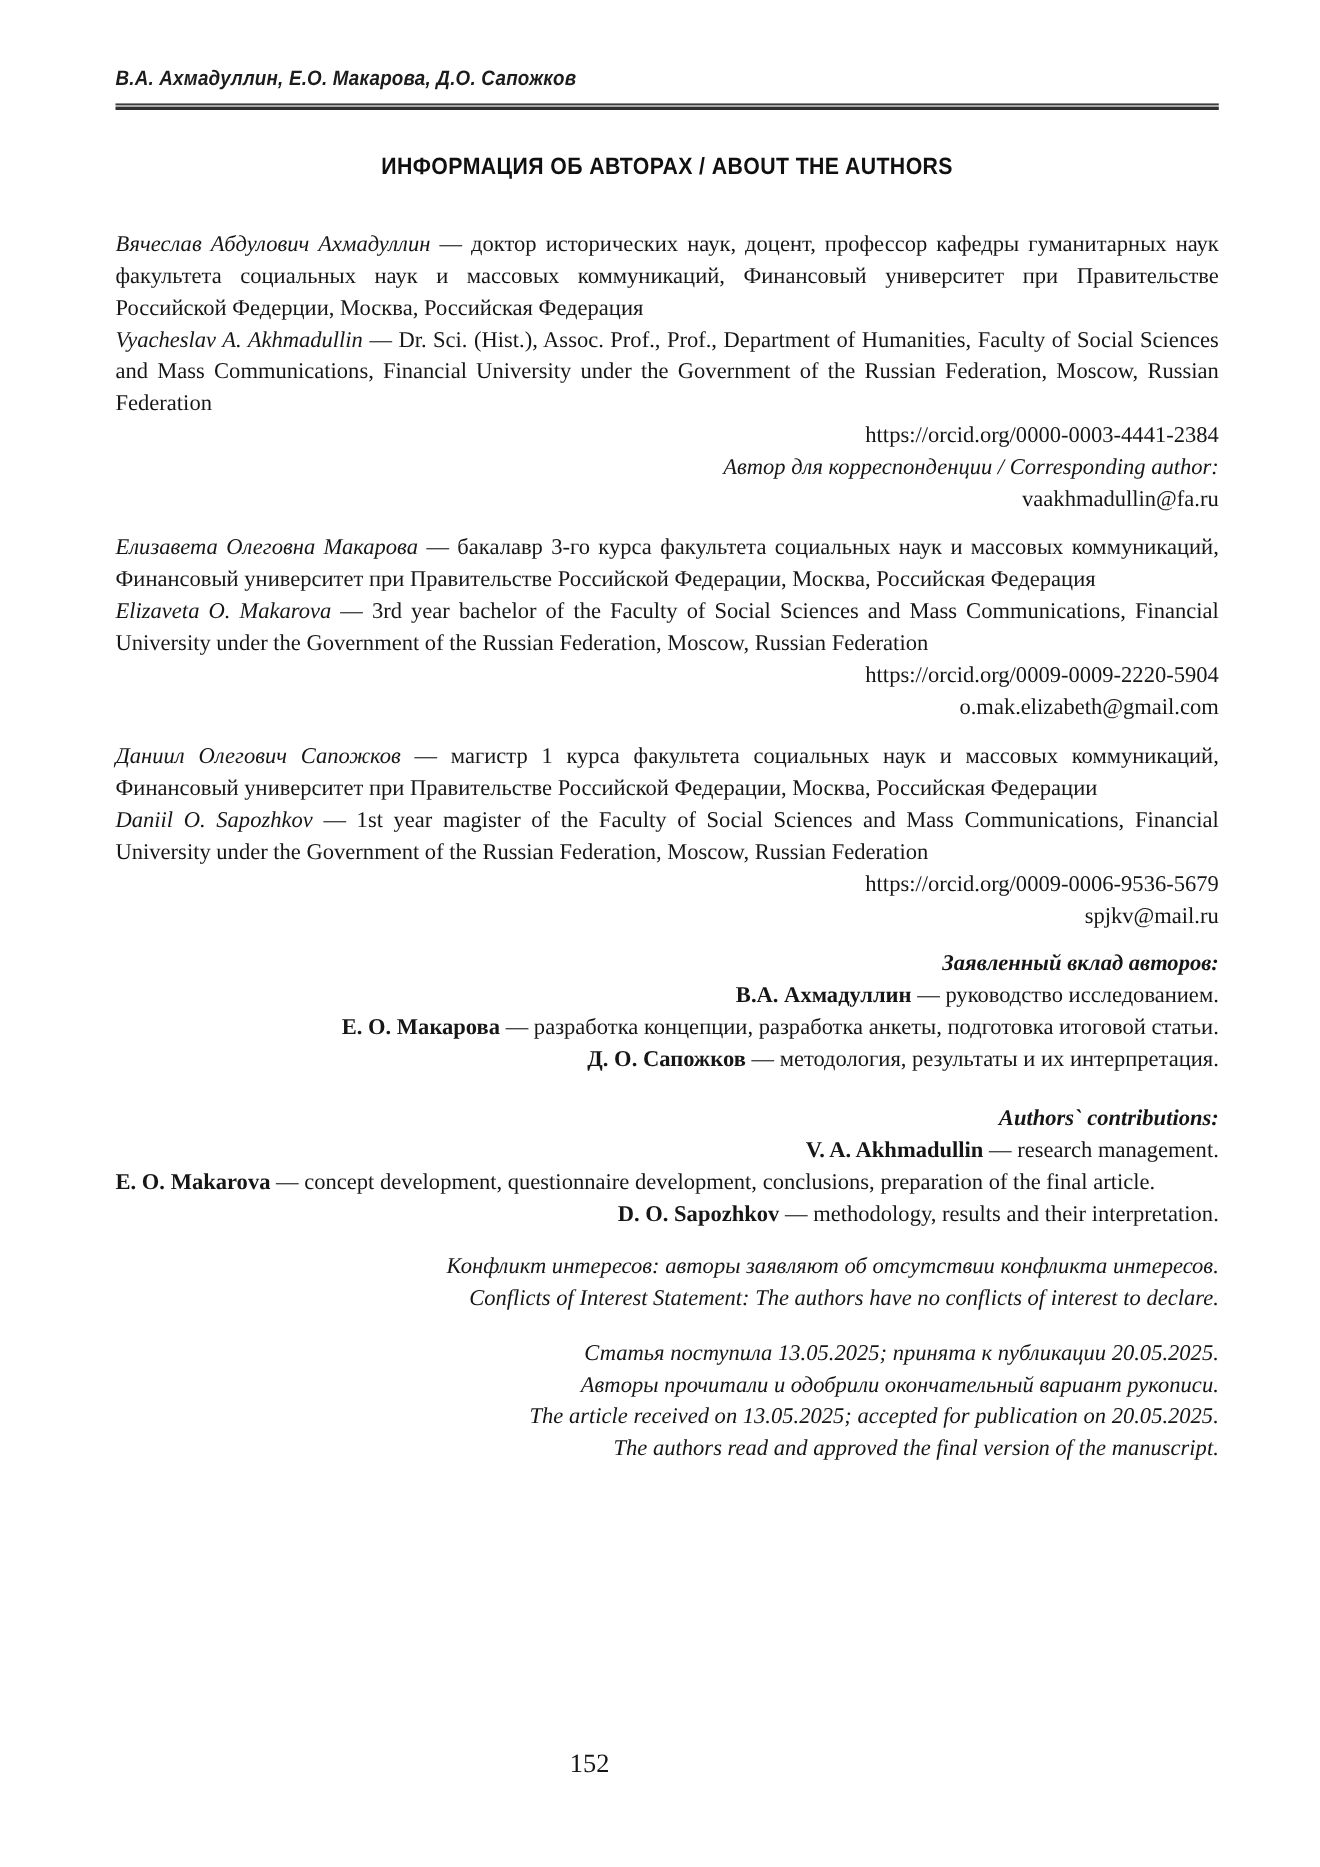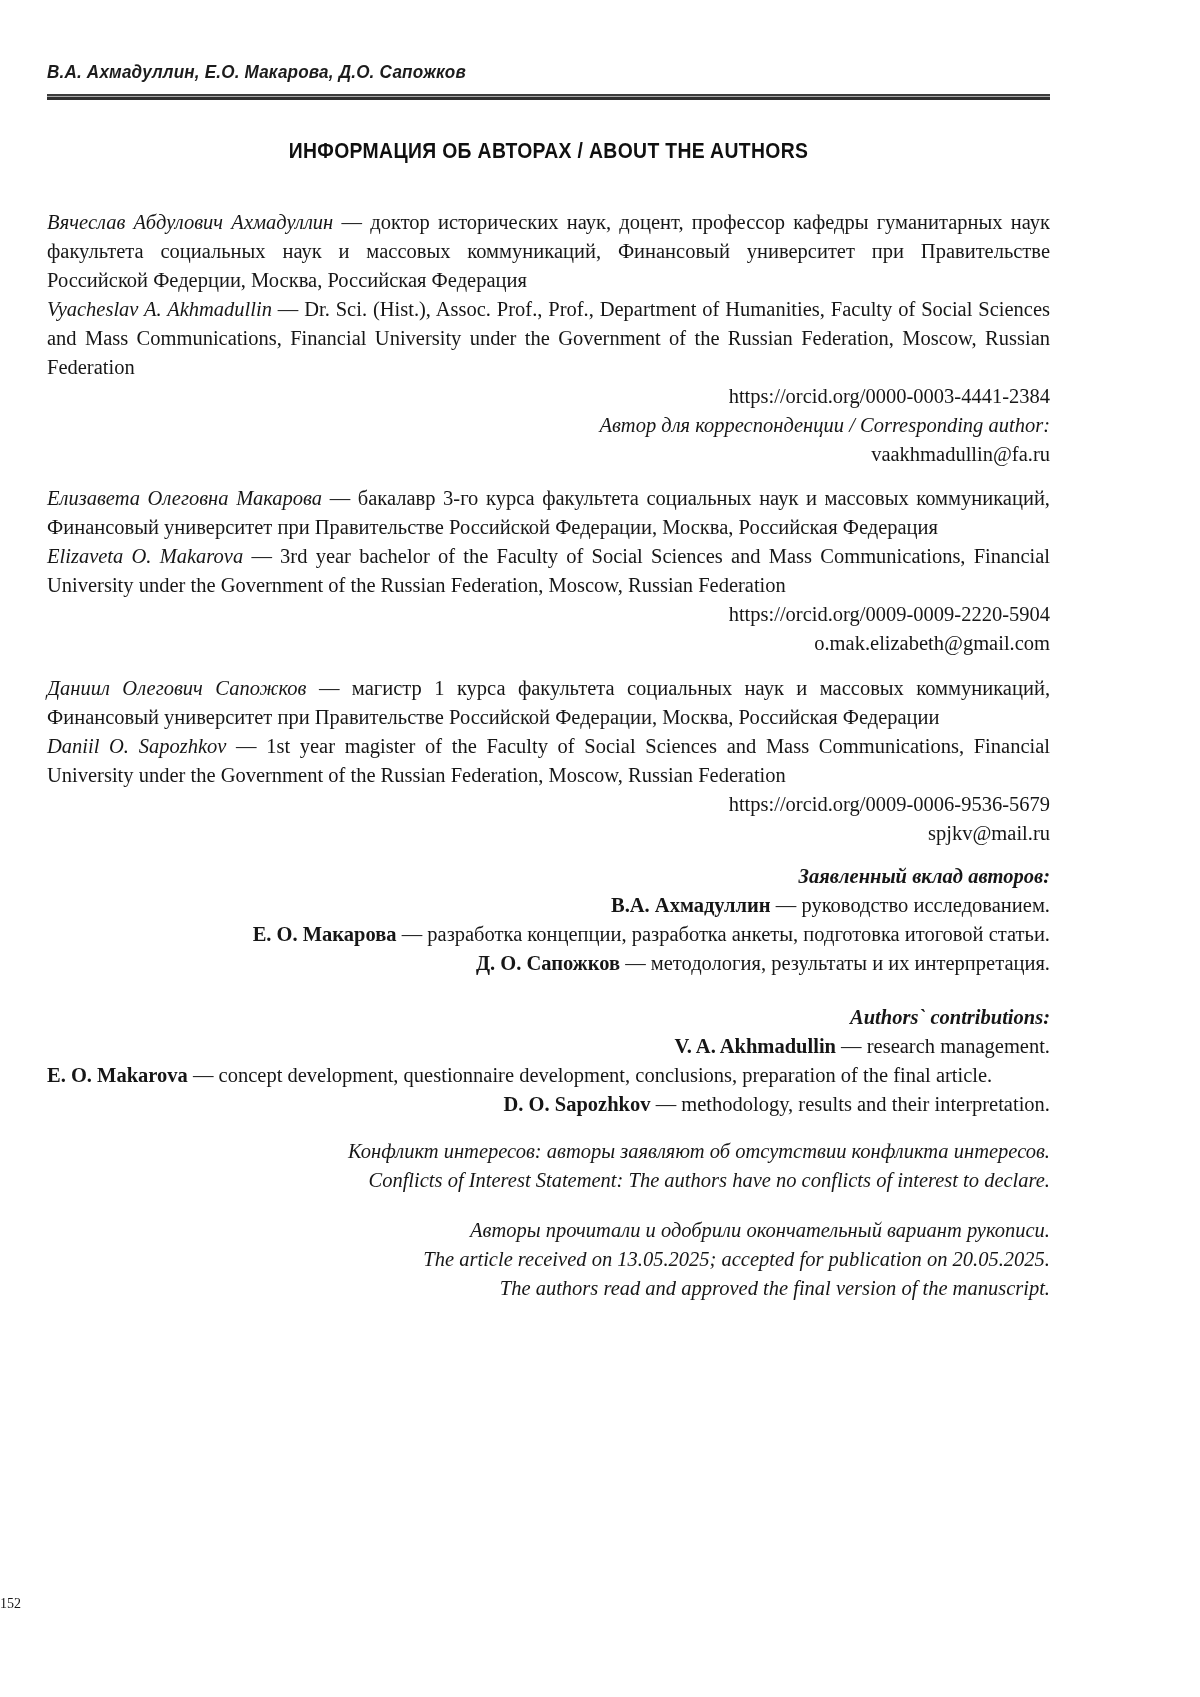--- a/index.html
+++ b/index.html
@@ -7,21 +7,21 @@
     width: 1200px;
     height: 1697px;
     background: #ffffff;
     color: #161616;
     position: relative;
     font-family: "Liberation Serif", serif;
     -webkit-font-smoothing: antialiased;
   }
   .page {
     width: 1003px;
-    margin-left: 47px;
+    margin-left: 105px;
     padding-top: 60px;
   }
   
   .running-head {
     font-family: "Liberation Sans", sans-serif;
     font-weight: bold;
     font-style: italic;
     font-size: 19px;
     line-height: 24px;
     color: #1c1c1c;
@@ -66,21 +66,22 @@
   .dates-block { margin-top: 21px; }
   b.name-bi { font-weight: normal; font-style: italic; }
   .italic { font-style: italic; }
   .heading-bi { font-weight: bold; font-style: italic; }
   b.name-b { font-weight: bold; }
   .footer {
     position: absolute;
     top: 1591px;
     left: 0;
     width: 1072px;
-    font-size: 14px;
+    text-align: center;
+    font-size: 24px;
     line-height: 26px;
     color: #161616;
   }
 </style>
 </head>
 <body>
 
 <div class="page">
 
   <div class="running-head">В.А. Ахмадуллин, Е.О. Макарова, Д.О. Сапожков</div>
@@ -125,20 +126,21 @@
       <p><b class="name-b">E. O. Makarova</b> <span>— concept development, questionnaire development, conclusions, preparation of the final article.</span></p>
       <p class="line"><b class="name-b">D. O. Sapozhkov</b> <span>— methodology, results and their interpretation.</span></p>
     </section>
 
     <section class="conflict-block">
       <p class="line italic">Конфликт интересов: авторы заявляют об отсутствии конфликта интересов.</p>
       <p class="line italic">Conflicts of Interest Statement: The authors have no conflicts of interest to declare.</p>
     </section>
 
     <section class="dates-block">
+      <p class="line italic">Статья поступила 13.05.2025; принята к публикации 20.05.2025.</p>
       <p class="line italic">Авторы прочитали и одобрили окончательный вариант рукописи.</p>
       <p class="line italic">The article received on 13.05.2025; accepted for publication on 20.05.2025.</p>
       <p class="line italic">The authors read and approved the final version of the manuscript.</p>
     </section>
 
   </div>
 </div>
 
 <div class="footer">152</div>
 

